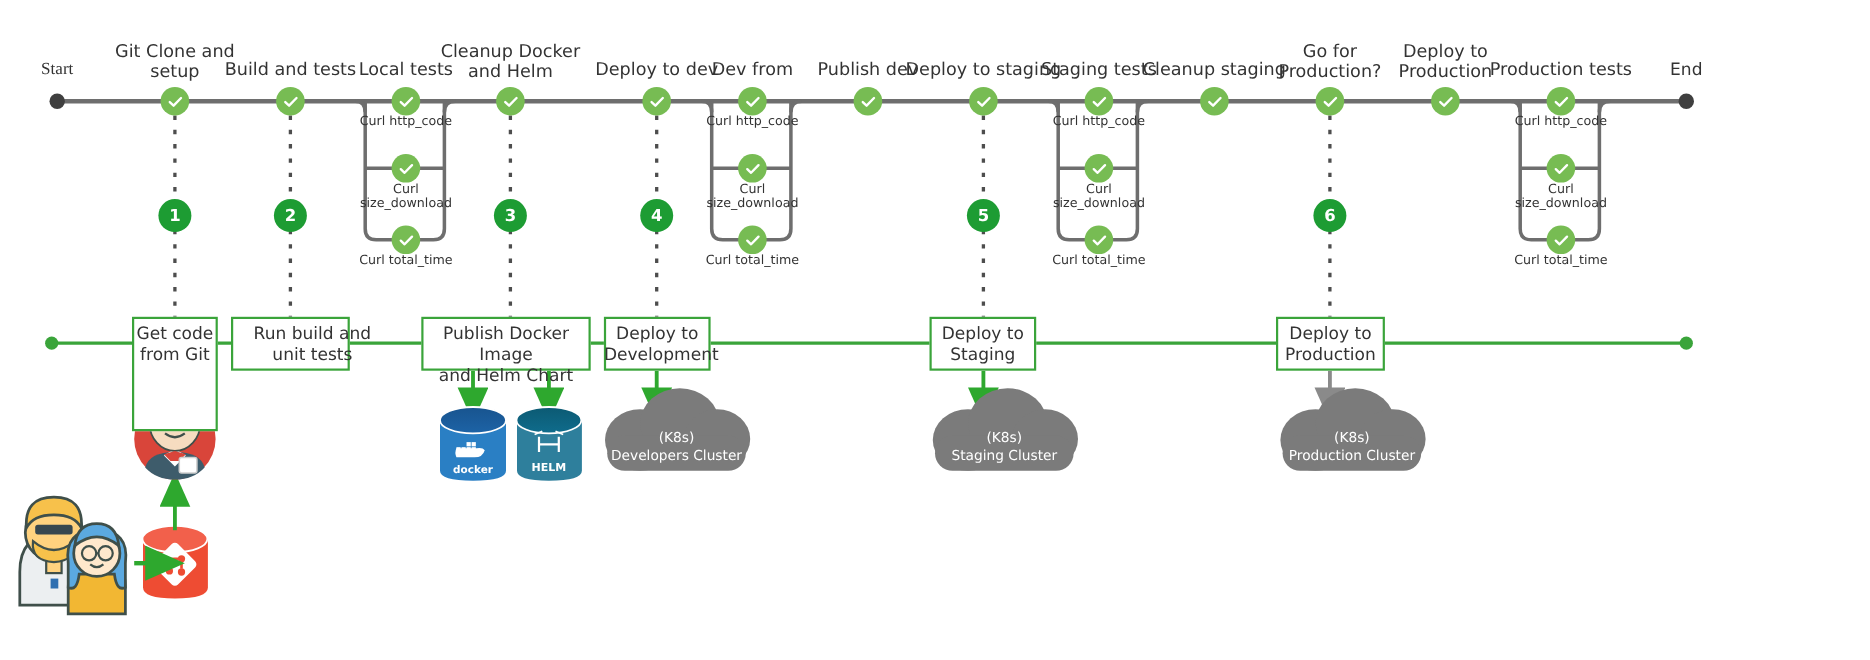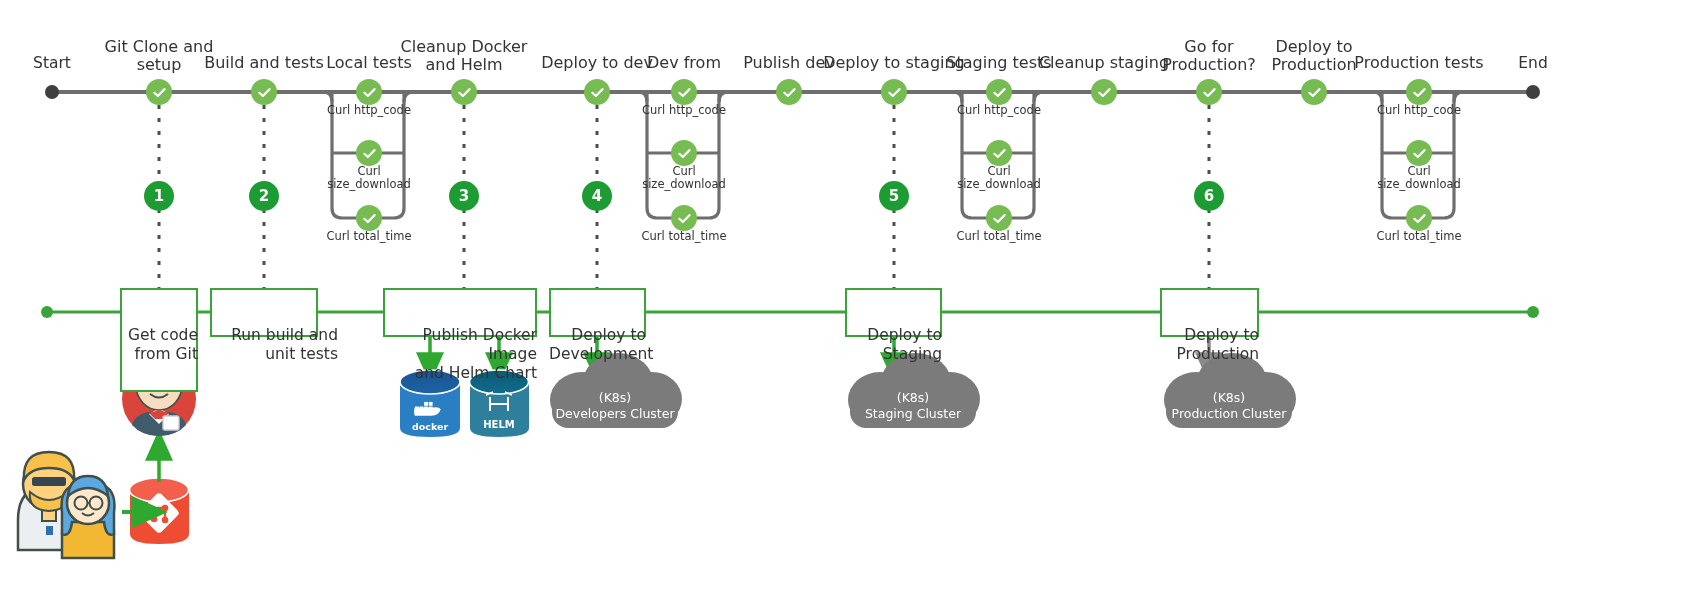--- a/index.html
+++ b/index.html
@@ -39,22 +39,22 @@
     position:absolute;text-align:center;font-size:11.5px;line-height:13px;
     color:#333333;white-space:pre-line;
   }
 
   
   .gbox{
     position:absolute;border:2.5px solid #3aa43a;background:#ffffff;
     box-sizing:border-box;
   }
   .gbox-text{
-    position:absolute;left:0;right:0;text-align:right;font-size:15.5px;
-    line-height:19px;color:#333333;white-space:pre-line;margin-top:32px;
+    position:absolute;left:0;right:0;text-align:center;font-size:15.5px;
+    line-height:19px;color:#333333;white-space:pre-line;
   }
 
   
   .cloud-label{
     position:absolute;text-align:center;color:#ffffff;font-size:12.5px;
     line-height:16px;white-space:pre-line;
   }
 </style>
 </head>
 <body>
@@ -239,21 +239,21 @@
       <ellipse cx="159" cy="385" rx="23" ry="25" fill="#f6dcc0" stroke="#3f4f4a" stroke-width="1.6"></ellipse>
       <path d="M136,378 q2,-20 23,-20 q21,0 23,20 q-9,-9 -23,-9 q-14,0 -23,9 z" fill="#9aa3a8"></path>
       <circle cx="150" cy="384" r="2.4" fill="#3f4f4a"></circle>
       <circle cx="168" cy="384" r="2.4" fill="#3f4f4a"></circle>
       <path d="M150,394 q9,7 18,0" fill="none" stroke="#3f4f4a" stroke-width="2"></path>
       <path d="M149,413 l10,-3 l10,3 l-6,6 l-8,0 z" fill="#d9453a"></path>
       <rect x="163" y="416" width="16" height="14" rx="2" fill="#ffffff" stroke="#cfcfcf" stroke-width="1.4"></rect>
     </g>
   </svg>
 
-  <div id="endpoint-start" class="endpoint-label" style="left:22px;top:54px;width:60px;">Start</div>
+  <div id="endpoint-start" class="endpoint-label" style="left:22px;top:54px;width:60px;font-family:Liberation Serif, serif;">Start</div>
   <div id="endpoint-end" class="endpoint-label" style="left:1503px;top:54px;width:60px;">End</div>
 
   <div id="stage-labels">
       <div class="stage-label" style="left: 84px; width: 150px; top: 38px;">Git Clone and
 setup</div>
       <div class="stage-label" style="left: 189px; width: 150px; top: 54px;">Build and tests</div>
       <div class="stage-label" style="left: 294px; width: 150px; top: 54px;">Local tests</div>
       <div class="stage-label" style="left: 389px; width: 150px; top: 38px;">Cleanup Docker
 and Helm</div>
       <div class="stage-label" style="left: 522px; width: 150px; top: 54px;">Deploy to dev</div>
@@ -399,21 +399,21 @@
           <path d="M2.5 8.3 L6.2 11.8 L13.4 4.4" fill="none" stroke="#ffffff" stroke-width="2.3" stroke-linecap="round" stroke-linejoin="round"></path>
         </svg>
       </div>
       <div class="curl-label" style="left: 1349px; width: 140px; top: 230px;">Curl total_time</div>
     </div>
   <div id="process-boxes">
       <div class="gbox" style="left: 120px; top: 288px; width: 78px; height: 104px;"></div>
       <div class="gbox-text" style="left: 120px; width: 78px; top: 294px;">Get code
 from Git</div>
       <div class="gbox" style="left: 210px; top: 288px; width: 108px; height: 49px;"></div>
-      <div class="gbox-text" style="left: 210px; width: 128px; top: 294px;">Run build and
+      <div class="gbox-text" style="left: 210px; width: 128px; top: 294px; padding-left: 10px;">Run build and
 unit tests</div>
       <div class="gbox" style="left: 383px; top: 288px; width: 154px; height: 49px;"></div>
       <div class="gbox-text" style="left: 383px; width: 154px; top: 294px;">Publish Docker Image
 and Helm Chart</div>
       <div class="gbox" style="left: 549px; top: 288px; width: 97px; height: 49px;"></div>
       <div class="gbox-text" style="left: 549px; width: 97px; top: 294px;">Deploy to
 Development</div>
       <div class="gbox" style="left: 845px; top: 288px; width: 97px; height: 49px;"></div>
       <div class="gbox-text" style="left: 845px; width: 97px; top: 294px;">Deploy to
 Staging</div>

